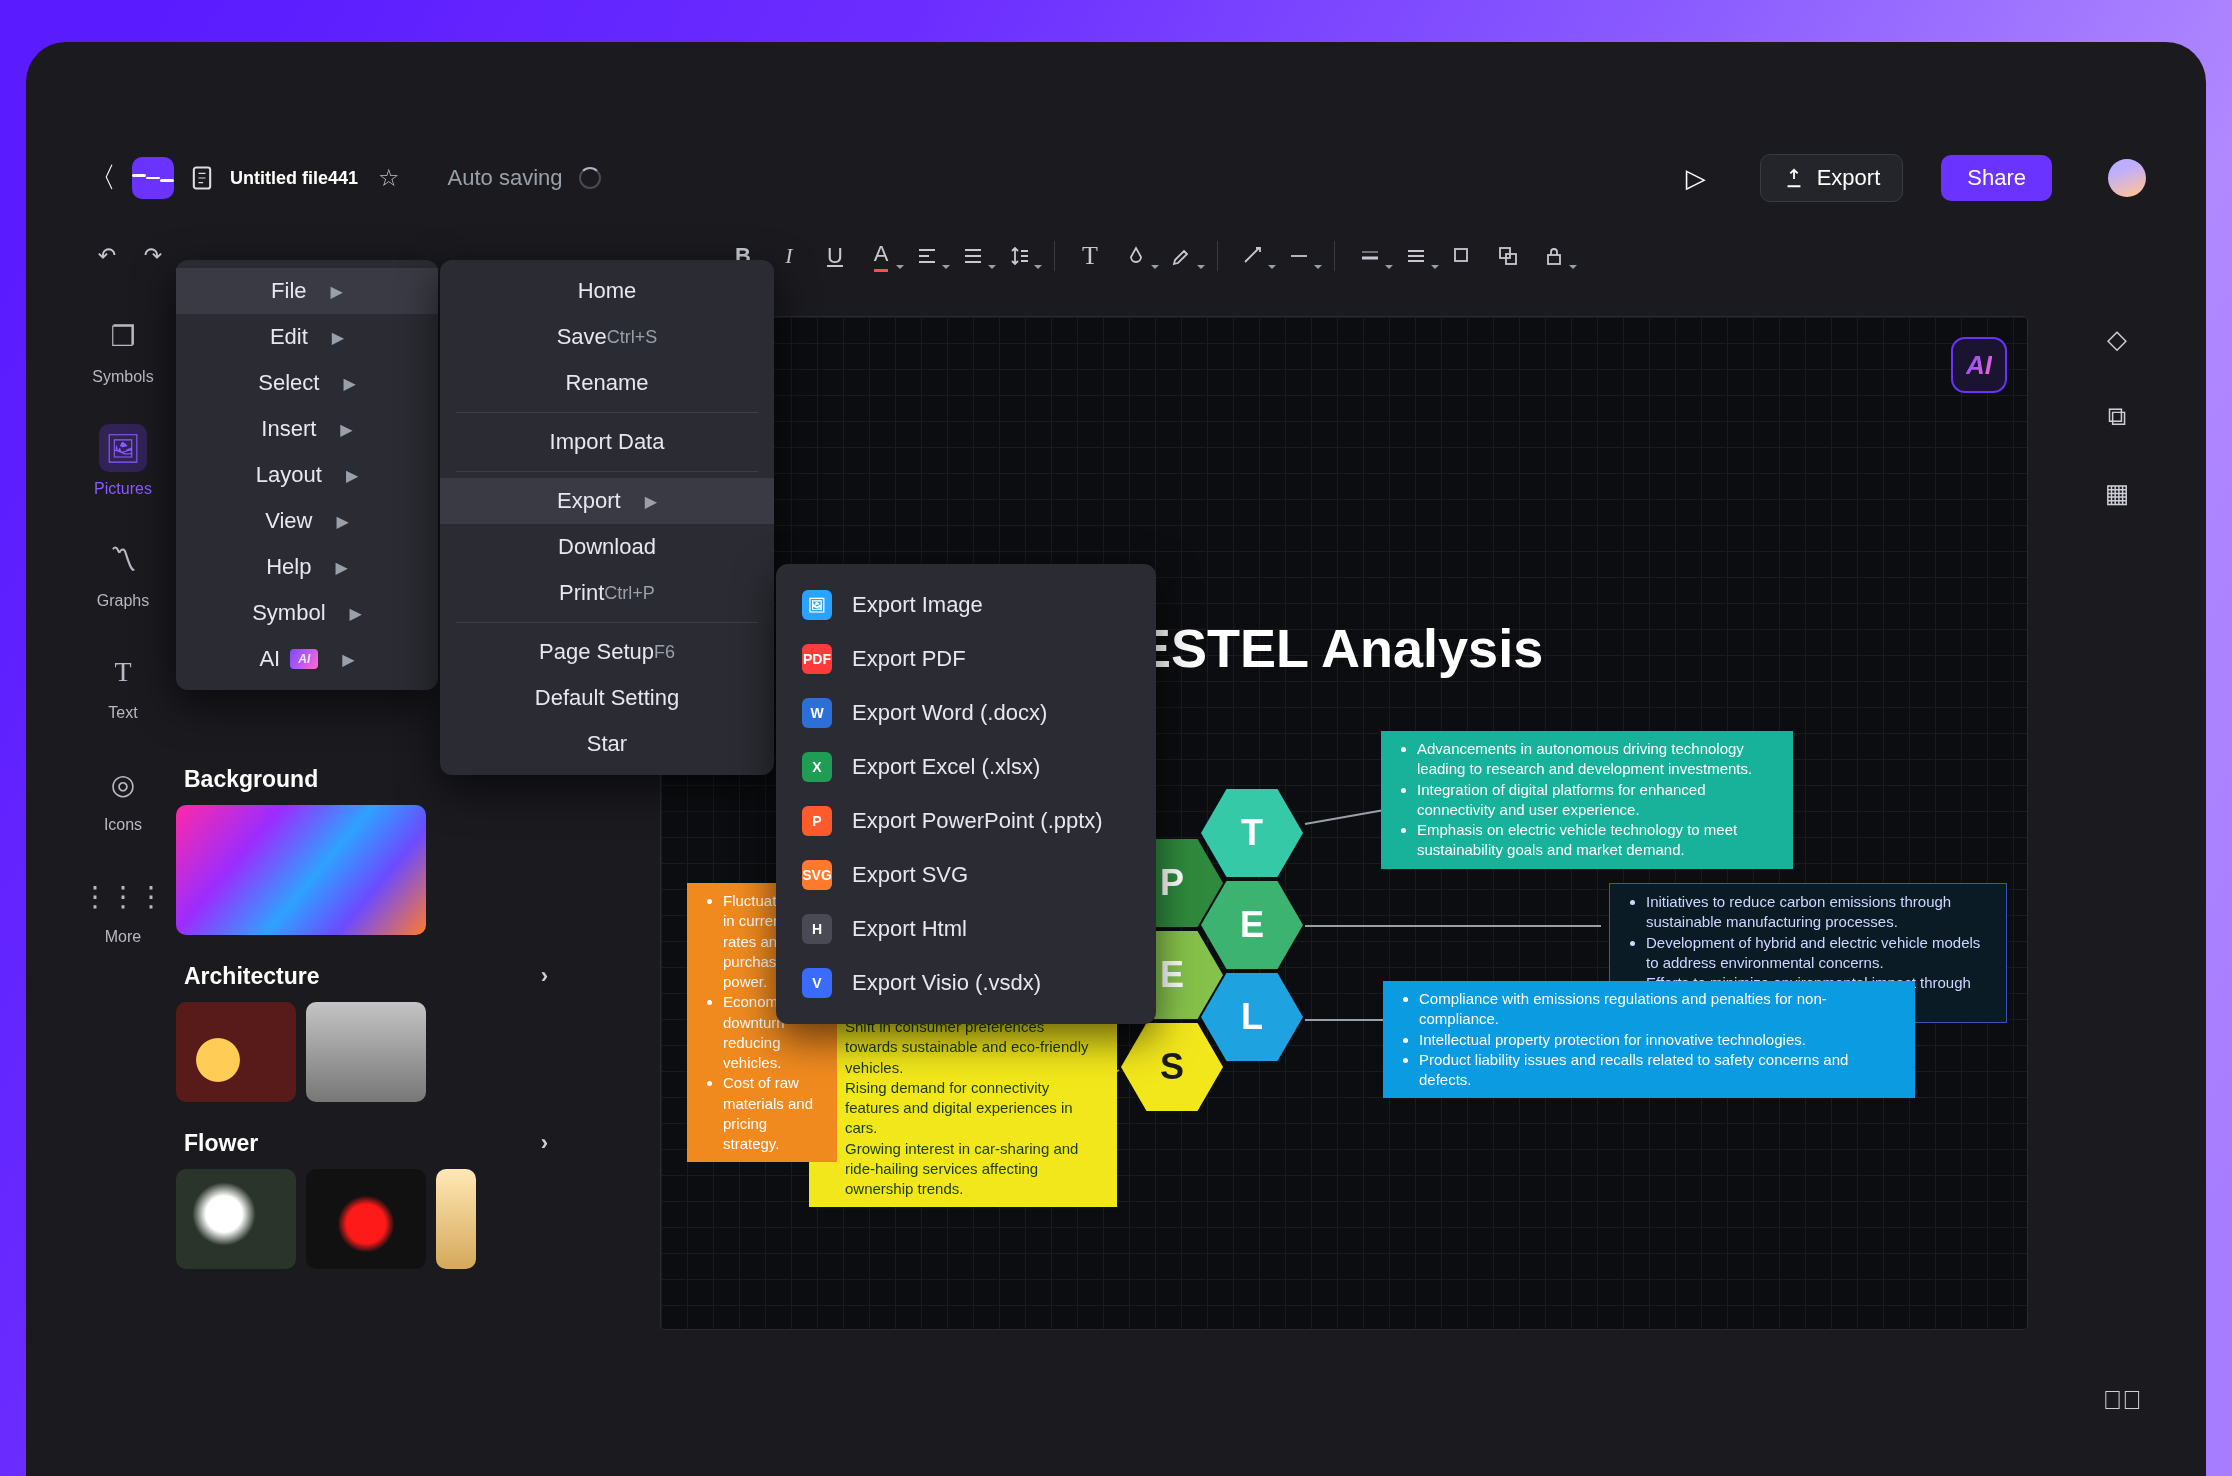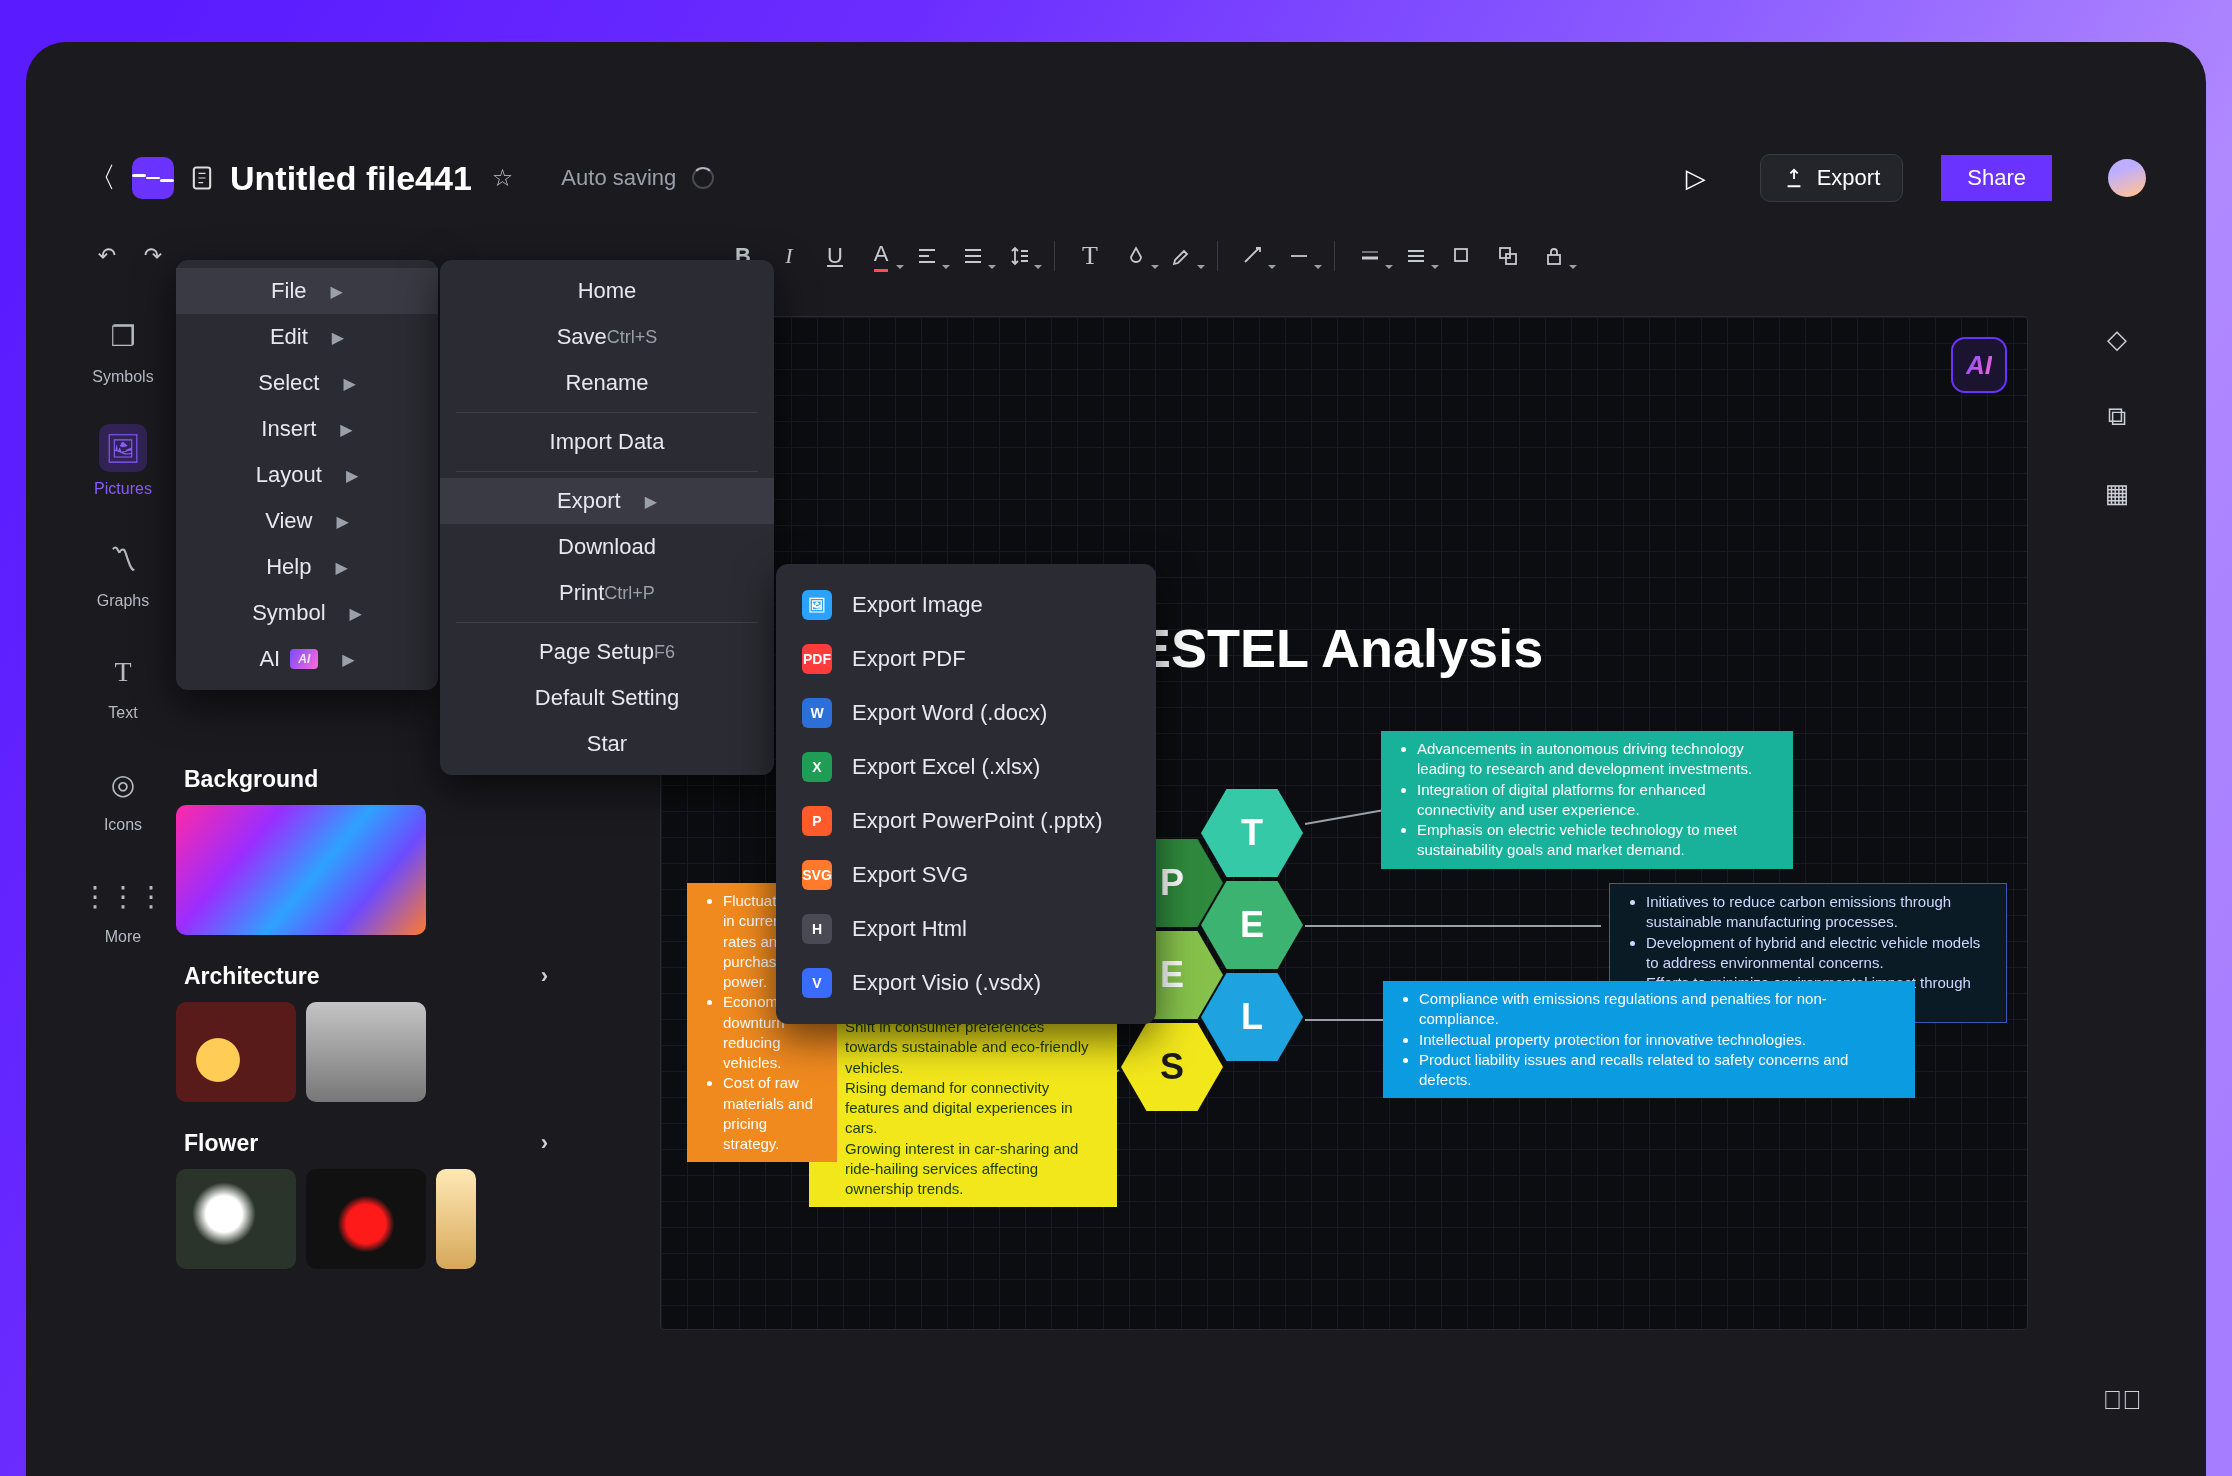--- a/index.html
+++ b/index.html
@@ -24,28 +24,28 @@
   }
   .back-arrow { width: 32px; height: 32px; display:flex;align-items:center;justify-content:center;color:#fff;font-size:28px;cursor:pointer;}
   .hamburger {
     width: 42px; height: 42px; border-radius: 10px;
     background:#6a33ff; display:flex;align-items:center;justify-content:center;
     cursor:pointer;
   }
   .hamburger span,.hamburger::before,.hamburger::after{content:"";display:block;width:20px;height:2.5px;background:#fff;border-radius:2px;}
   .hamburger::before{margin-bottom:5px;} .hamburger::after{margin-top:5px;}
   .doc-icon{width:28px;height:28px;color:#ddd;display:flex;align-items:center;justify-content:center;}
-  .doc-title{font-weight:700;font-size:34px;color:#fff;white-space:nowrap;}
+  .doc-title{font-weight:700;font-size:18px;color:#fff;white-space:nowrap;}
   .star-icon{font-size:24px;color:#c5c5cc;margin-left:6px;cursor:pointer;}
   .autosave{font-size:22px;color:#9aa0aa;margin-left:34px;display:flex;align-items:center;gap:16px;}
   .spinner{width:22px;height:22px;border:2.5px solid #4a4a55;border-top-color:#b3b3c3;border-radius:50%;}
   .topbar-spacer{flex:1;}
   .play-btn{font-size:26px;color:#fff;width:36px;display:flex;justify-content:center;cursor:pointer;}
   .export-btn{display:flex;align-items:center;gap:12px;background:#24242b;border:1px solid #3a3a44;border-radius:10px;padding:10px 22px;font-size:22px;color:#fff;cursor:pointer;margin-left:32px;}
-  .share-btn{background:#6a33ff;color:#fff;border-radius:0;padding:10px 26px;font-size:22px;font-weight:500;cursor:pointer;margin-left:24px;}
+  .share-btn{background:#6a33ff;color:#fff;border-radius:10px;padding:10px 26px;font-size:22px;font-weight:500;cursor:pointer;margin-left:24px;}
   .avatar{width:38px;height:38px;border-radius:50%;background:linear-gradient(160deg,#bdaeff 30%,#ffc199 90%);margin-left:42px;cursor:pointer;}
   
   .toolbar {
     display:flex;align-items:center;height:60px;gap:4px;
     margin-top:22px;color:#c8c8d0;
   }
   .tool{width:42px;height:42px;display:flex;align-items:center;justify-content:center;font-size:22px;cursor:pointer;position:relative;}
   .tool.dd::after{content:"";position:absolute;right:-2px;bottom:4px;border:4px solid transparent;border-top-color:#9aa0aa;}
   .tool svg{width:24px;height:24px;stroke:#c8c8d0;fill:none;stroke-width:1.8;}
   .tb-div{width:1px;height:30px;background:#3a3a44;margin:0 10px;}

